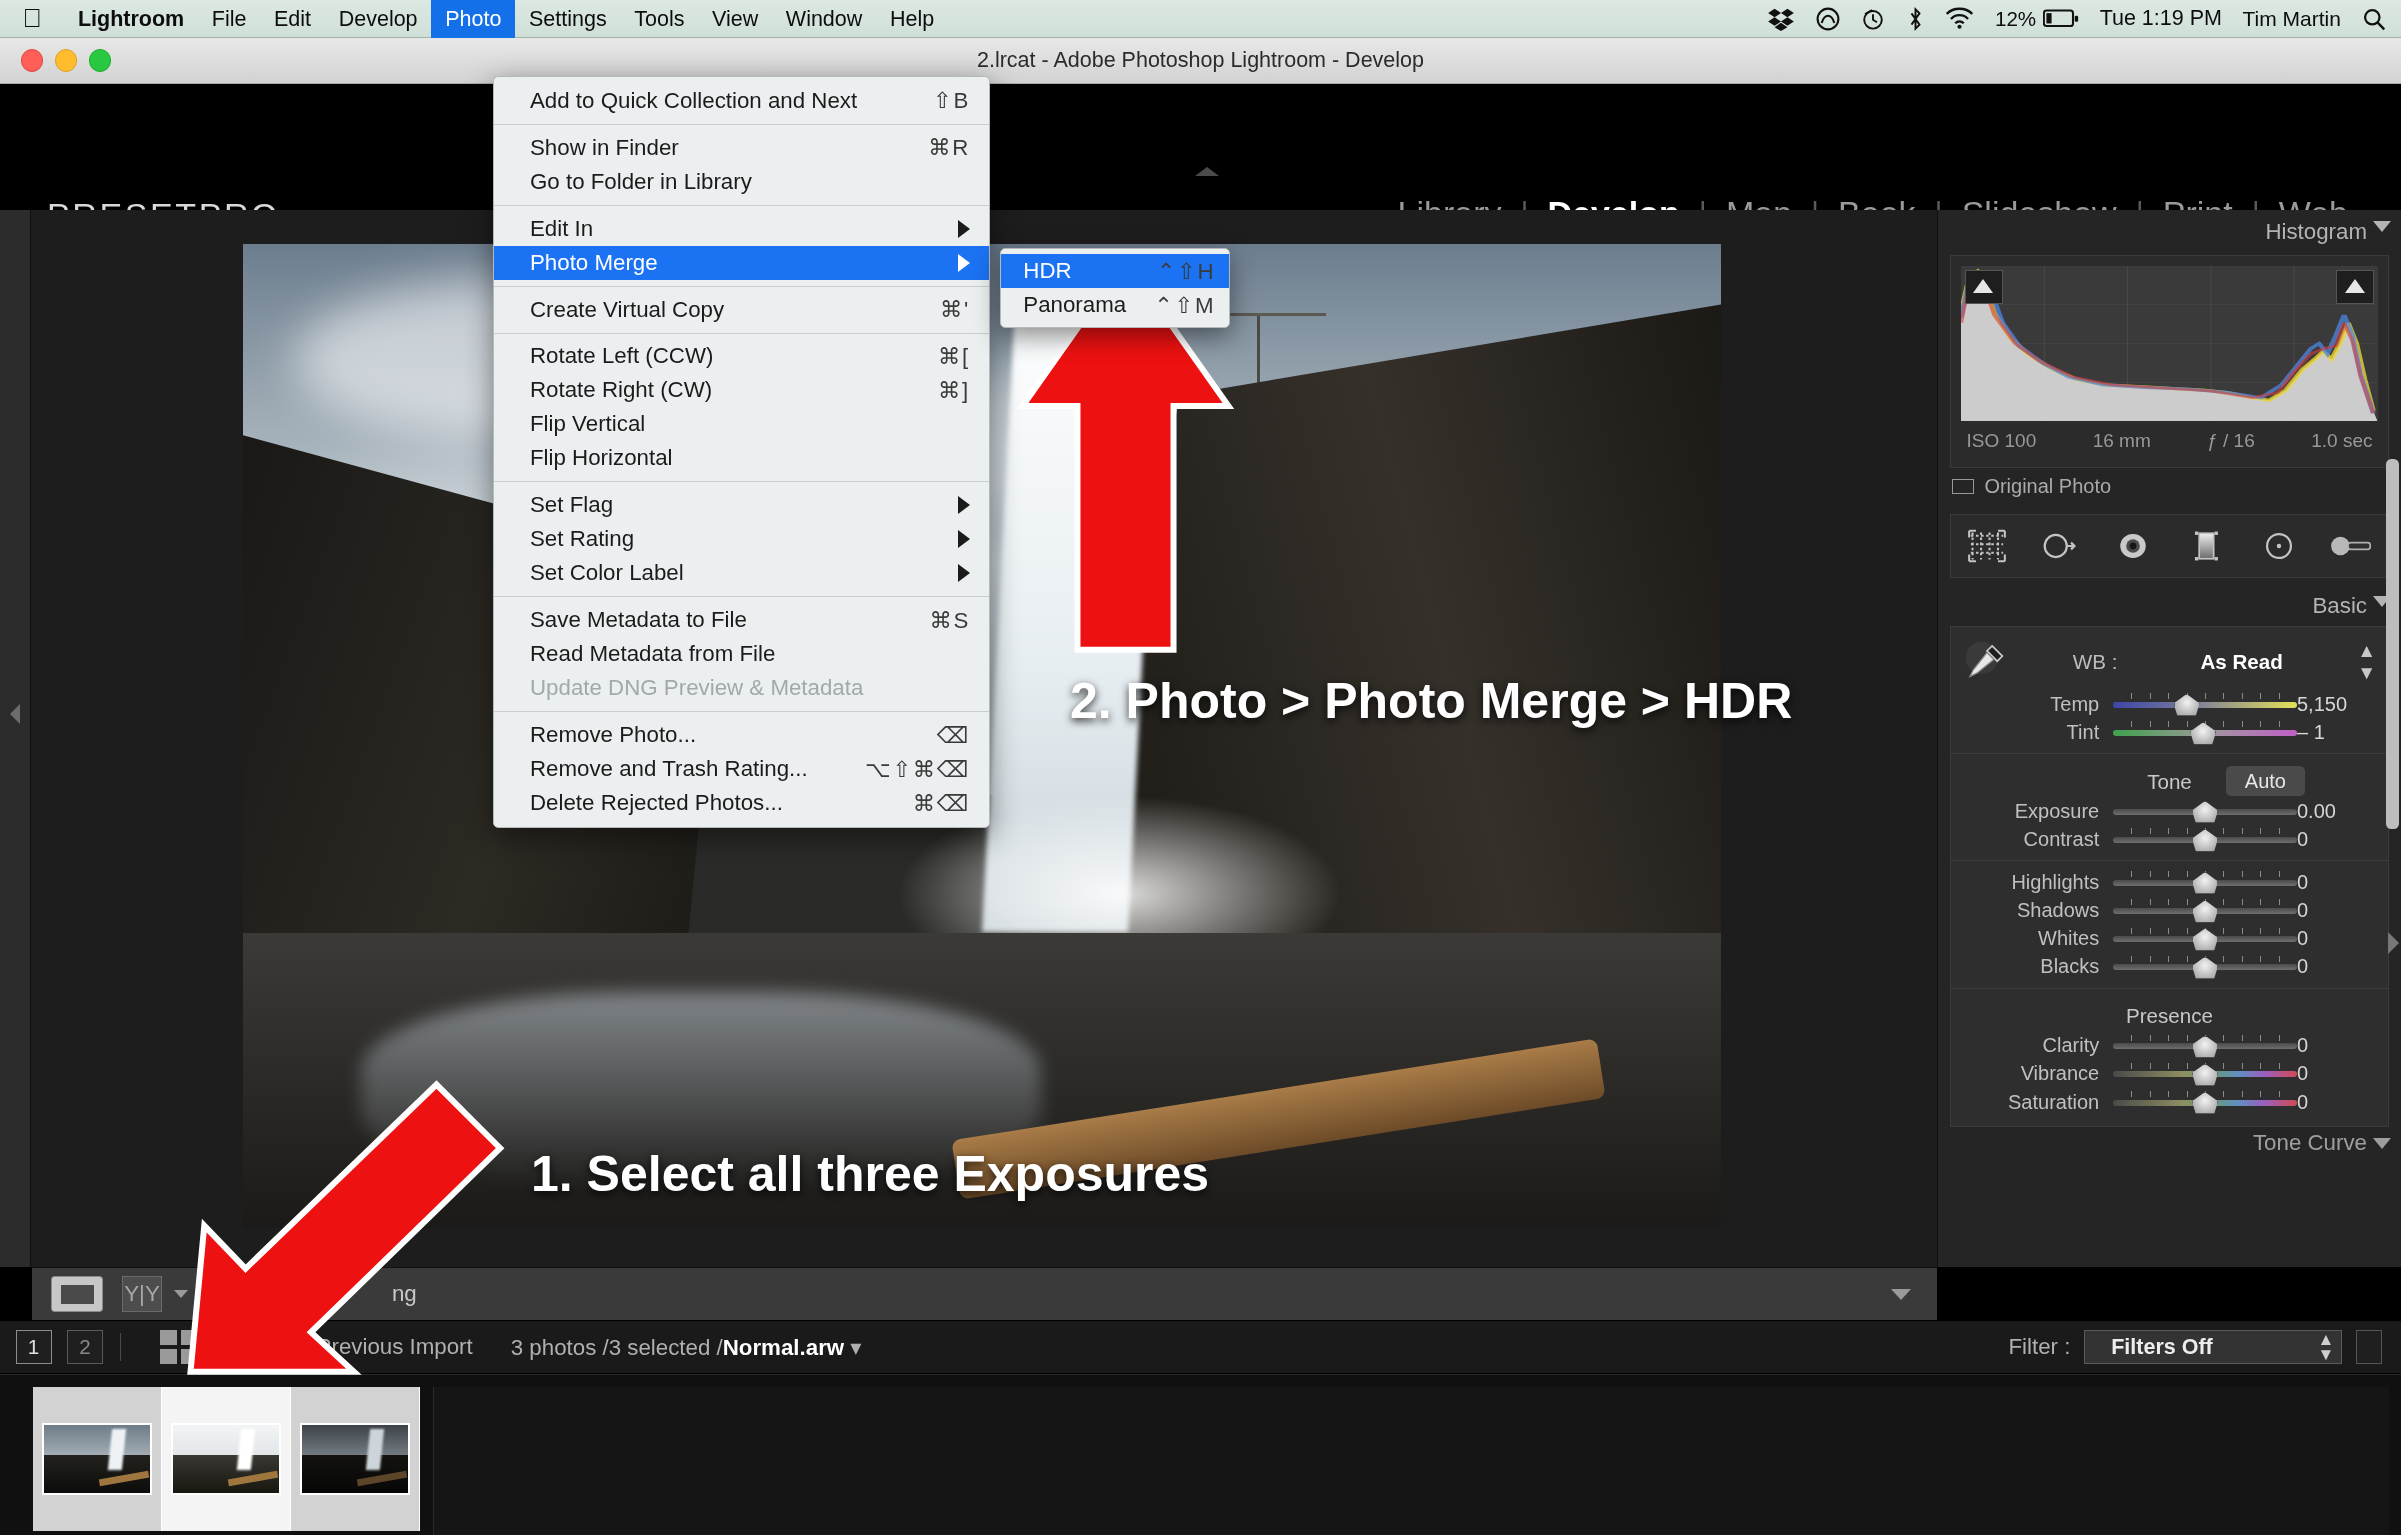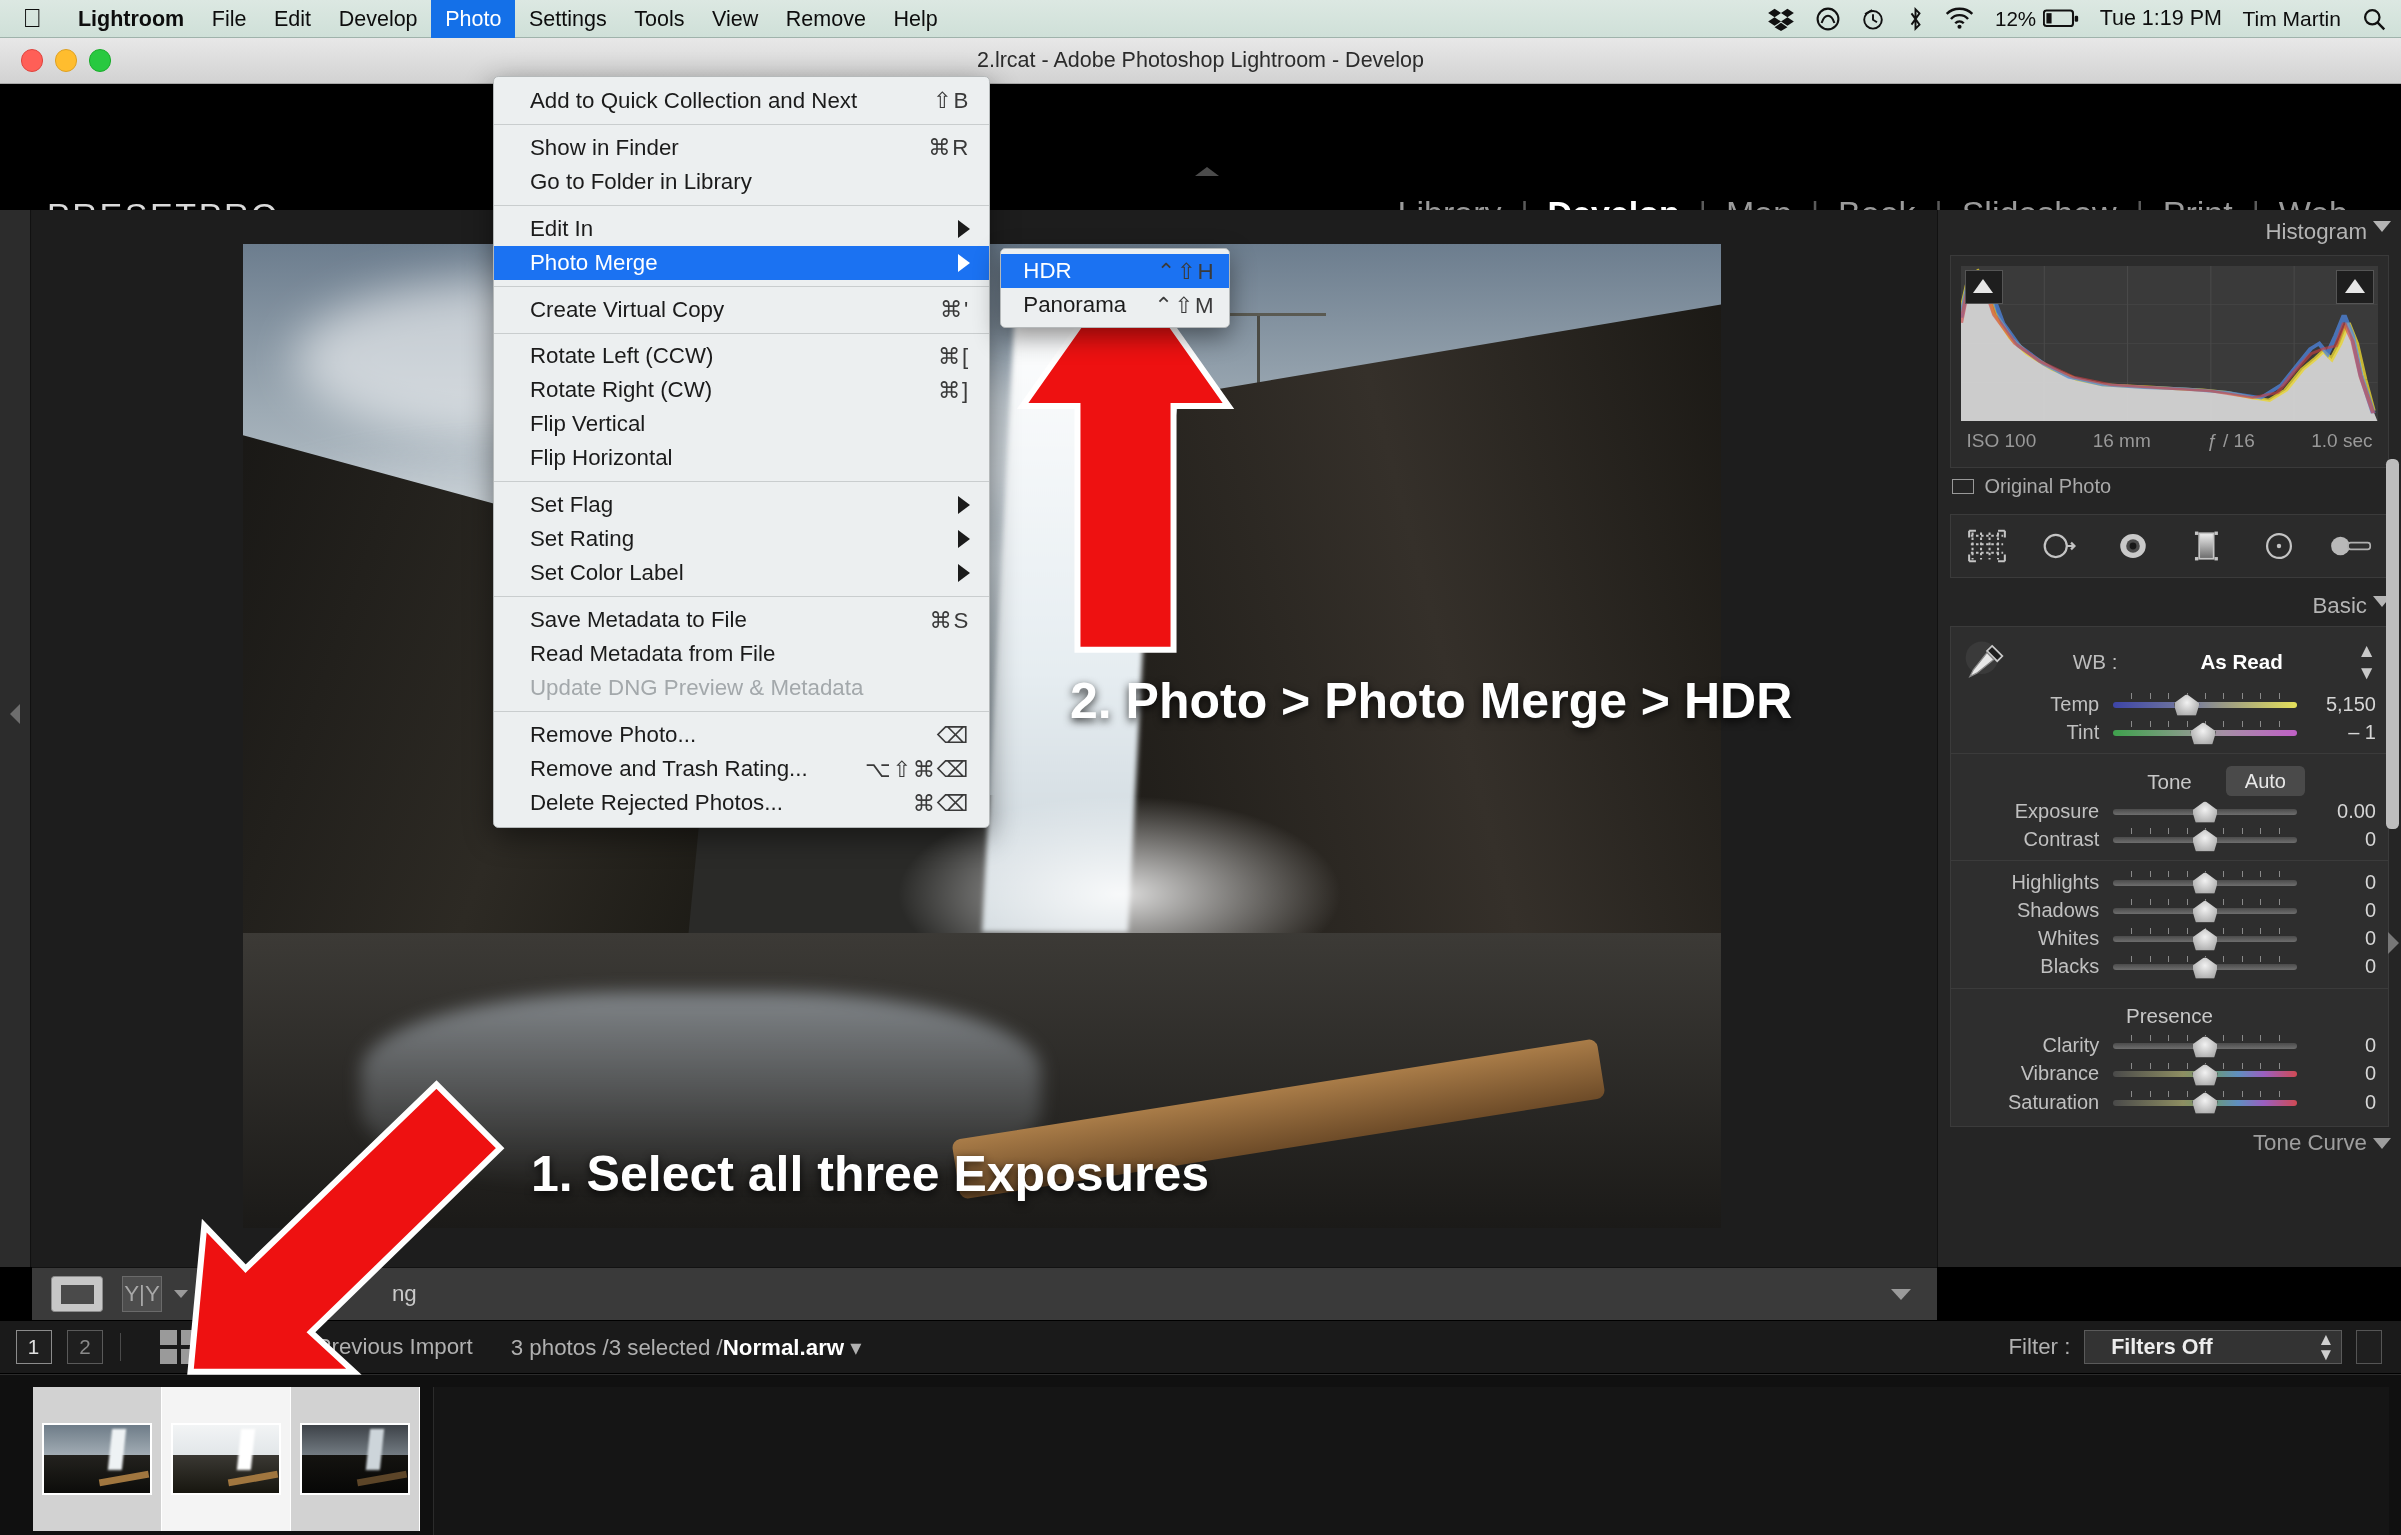--- a/index.html
+++ b/index.html
@@ -146,21 +146,21 @@
   .slider .track { position:relative; flex:1; height:22.3px; }
   .slider .rail { position:absolute; left:0; right:0; top:8.6px; height:6px; border-radius:3.4px;
                   background:linear-gradient(to bottom,#4b4b4b,#6e6e6e); }
   .slider .rail.temp { background:linear-gradient(to right,#3d45a8,#7a7f9a 45%,#9a9a86 60%,#e4e05a); }
   .slider .rail.tint { background:linear-gradient(to right,#3fa14d,#8f9a8f 45%,#a58fa5 60%,#c060c6); }
   .slider .rail.vib  { background:linear-gradient(to right,#4a4a4a,#8e8e62 38%,#6d9a6d 52%,#5f8fc0 68%,#9a5fc0 82%,#d04a54); }
   .slider .knob { position:absolute; top:0.9px; width:26px; height:22.3px; margin-left:-13px;
       background:radial-gradient(circle at 50% 38%,#f2f2f2,#9c9c9c);
       border:0.9px solid #5a5a5a;
       clip-path:polygon(50% 0%,100% 42%,85% 100%,15% 100%,0 42%); }
-  .slider .val { width:79px; text-align:right; color:#d6d6d6; }
+  .slider .val { width:79px; color:#d6d6d6; }
   .ticks { position:absolute; left:0; right:0; top:0; height:6px; }
   .ticks i { position:absolute; top:0; width:0.9px; height:6px; background:#8a8a8a; }
 
   .grpTitle { display:flex; align-items:center; justify-content:center; position:relative;
     color:#c8c8c8; font-size:20.6px; padding:8.6px 0 3.4px 0; }
   .autoBtn { position:absolute; right:83px; top:5.2px; background:#4a4a4a; color:#e8e8e8;
     font-size:20px; padding:3.4px 19px; border-radius:5.2px; }
   .divline { height:0.9px; background:#3b3b3b; margin:6.9px 0; }
   #rightScroll { position:absolute; right:1.7px; top:249px; width:13.8px; height:370px;
     background:#bdbdbd; border-radius:5.2px; }
@@ -265,21 +265,21 @@
 <div id="menubar">
   <span class="apple"></span>
   <span class="mi bold">Lightroom</span>
   <span class="mi">File</span>
   <span class="mi">Edit</span>
   <span class="mi">Develop</span>
   <span class="mi active">Photo</span>
   <span class="mi">Settings</span>
   <span class="mi">Tools</span>
   <span class="mi">View</span>
-  <span class="mi">Remove</span>
+  <span class="mi">Window</span>
   <span class="mi">Help</span>
   <span class="spacer"></span>
   <span class="right">
     <svg width="26" height="24" viewBox="0 0 30 28">
       <path d="M7.5 2 L0 7 L7.5 12 L15 7 Z M22.5 2 L15 7 L22.5 12 L30 7 Z M0 17 L7.5 12 L15 17 L7.5 22 Z M22.5 12 L30 17 L22.5 22 L15 17 Z M7.5 23.5 L15 18.5 L22.5 23.5 L15 28 Z" fill="#111"></path>
     </svg>
     <svg width="26" height="24" viewBox="0 0 30 30">
       <circle cx="15" cy="15" r="13" fill="none" stroke="#111" stroke-width="2.6"></circle>
       <path d="M7 20 C11 8, 19 8, 23 20" fill="none" stroke="#111" stroke-width="2.6"></path>
     </svg>

